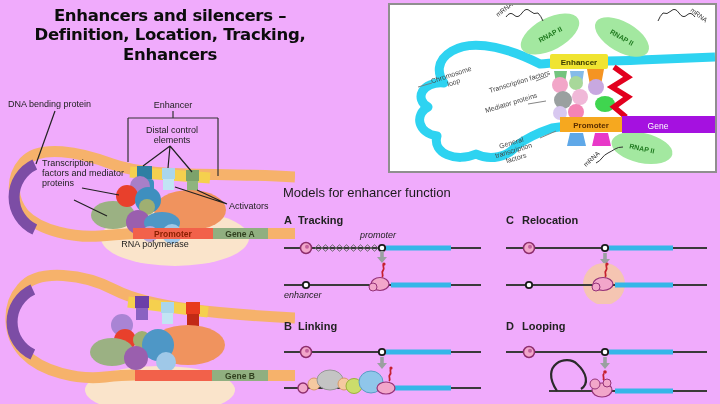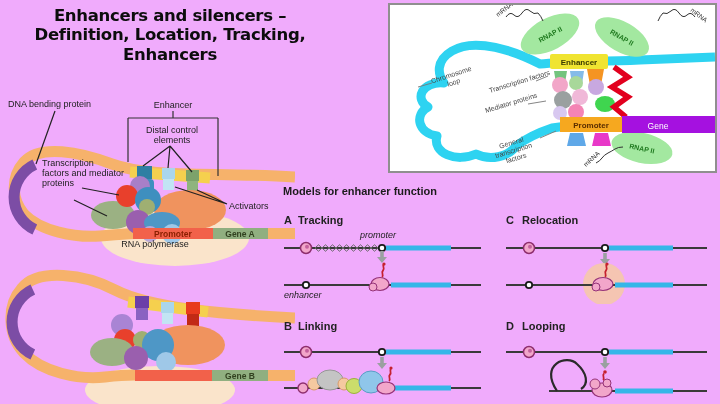--- a/index.html
+++ b/index.html
@@ -3,21 +3,21 @@
 <meta charset="utf-8">
 <style>
   html,body{margin:0;padding:0;background:#fff;}
   .canvas{position:relative;width:720px;height:404px;background:#f0abfc;overflow:hidden;
           font-family:"Liberation Sans",sans-serif;}
   .title{position:absolute;left:30px;top:6px;width:280px;text-align:center;
          font-family:"DejaVu Sans",sans-serif;font-weight:800;font-size:16.5px;
          line-height:1.18;color:#0d0d0d;letter-spacing:-0.3px;}
   .inset{position:absolute;left:388px;top:3px;width:325px;height:166px;
          border:2px solid #8f8f8f;background:#ffffff;box-sizing:content-box;}
-  .models-heading{position:absolute;left:283px;top:185px;font-size:11px;font-weight:bold;color:#1b1b1b;}
+  .models-heading{position:absolute;left:283px;top:185px;font-size:13px;font-weight:normal;color:#1b1b1b;}
   .abs{position:absolute;}
   svg text{font-family:"Liberation Sans",sans-serif;}
   .lbl{font-size:9px;fill:#222222;}
   .lbl-sm{font-size:7px;fill:#444444;}
   .panel-key{font-size:11px;font-weight:bold;fill:#222;}
   .panel-lbl{font-size:11px;font-weight:bold;fill:#222;}
   .ital{font-style:italic;font-size:9px;fill:#222;}
   .bar-txt{font-size:8.5px;font-weight:bold;}
 </style>
 </head>

